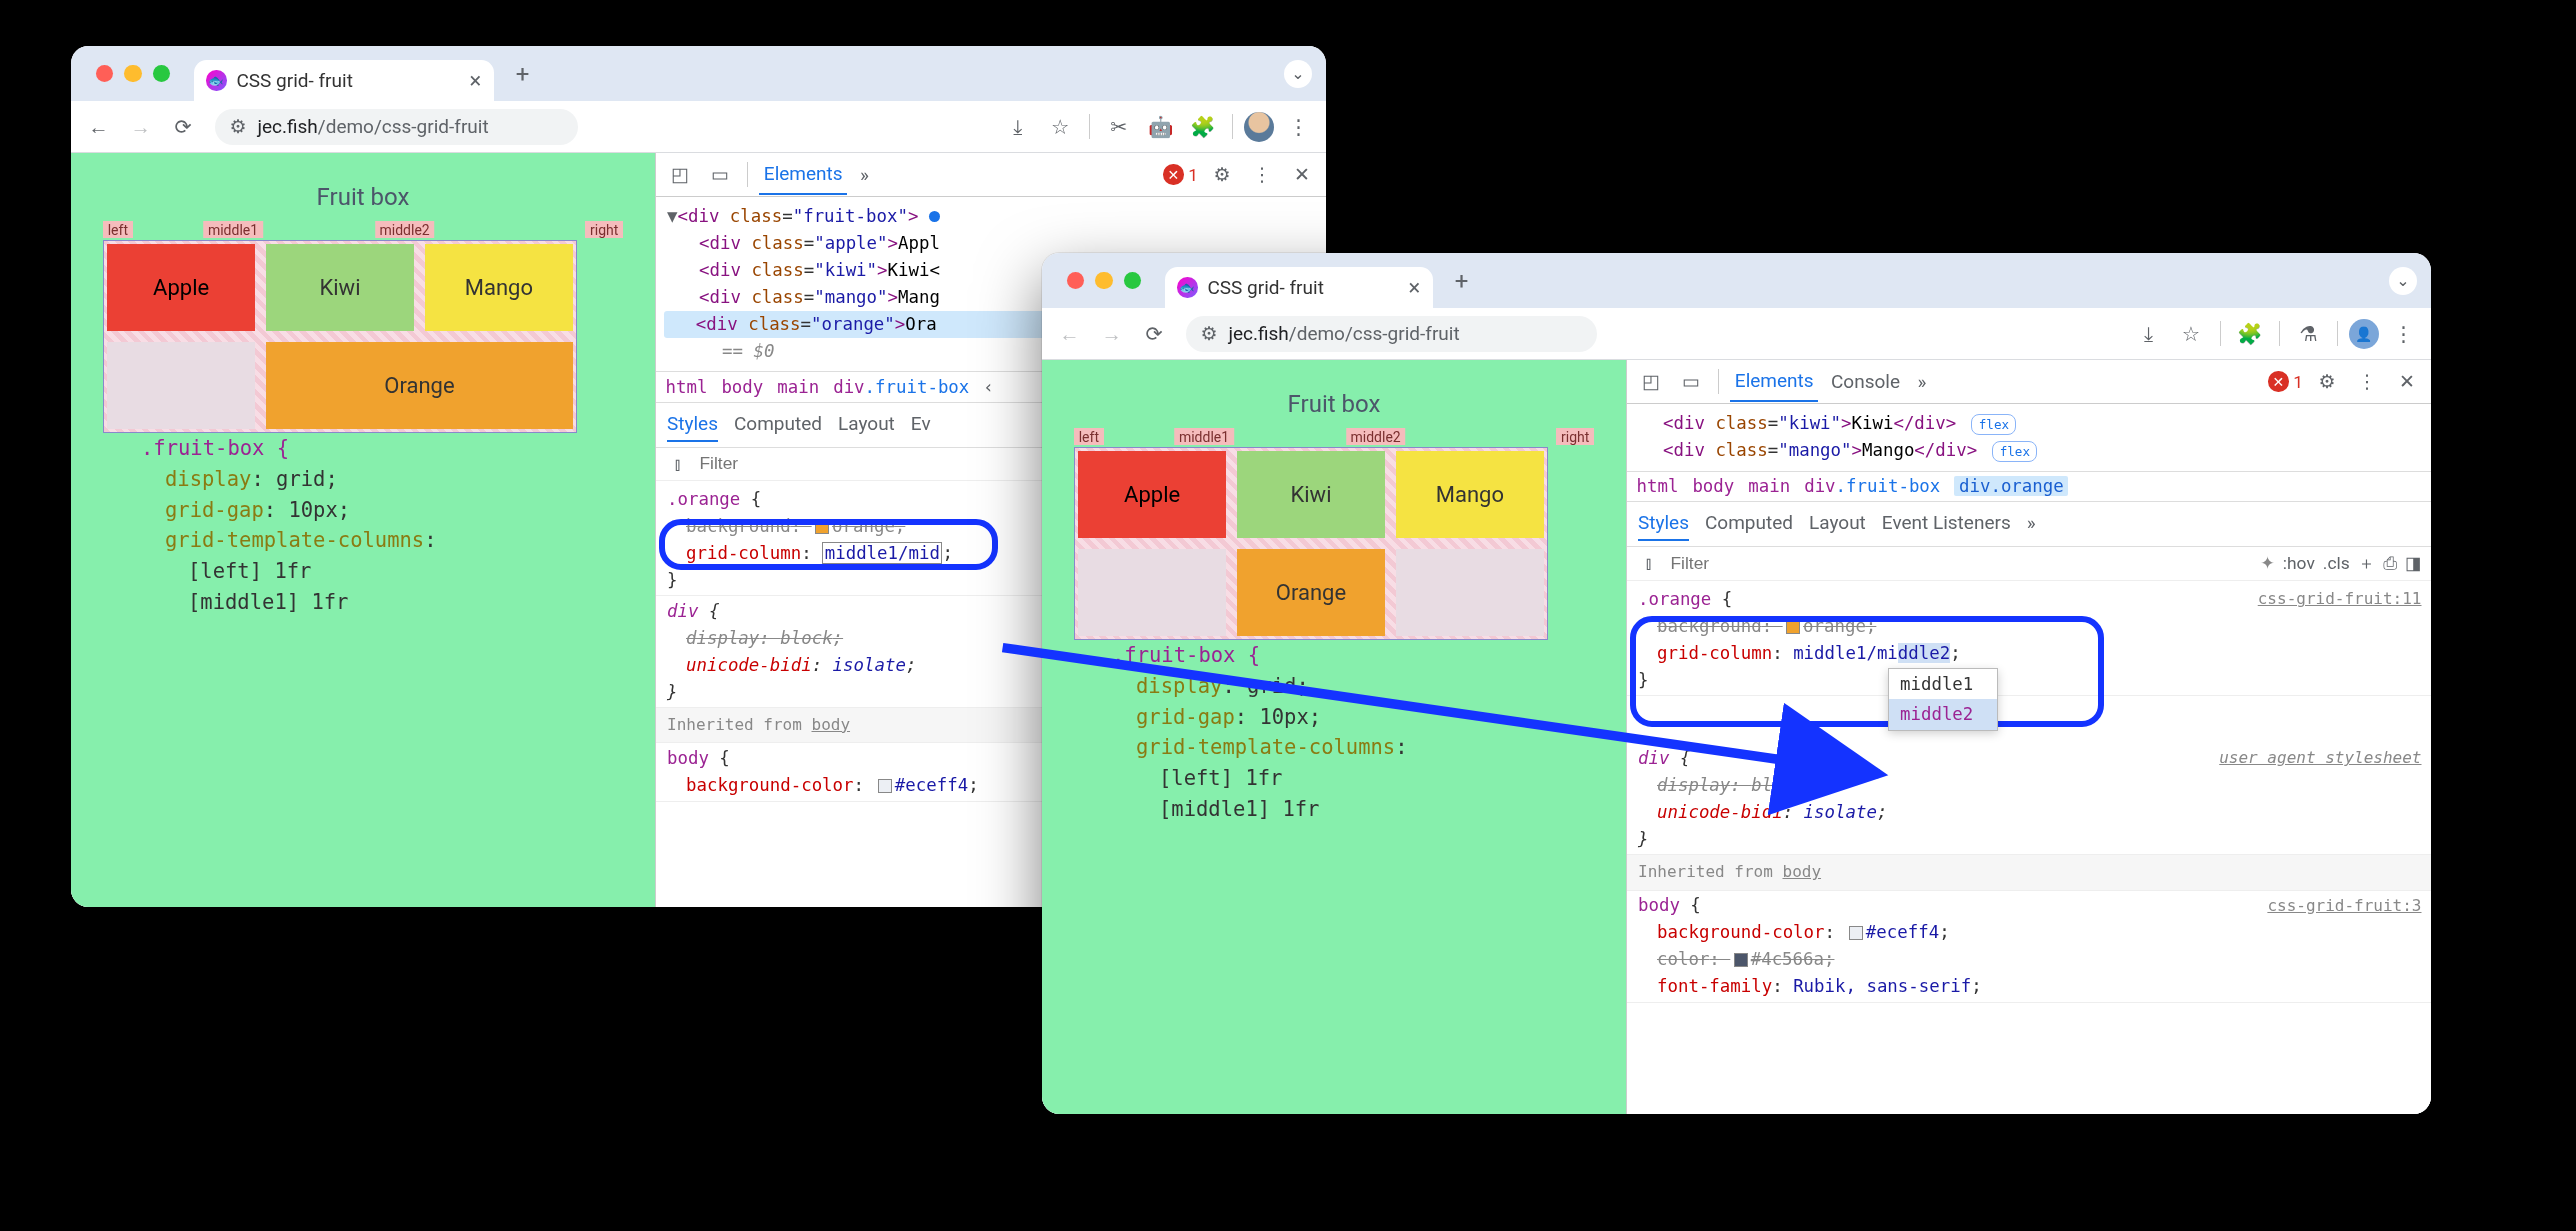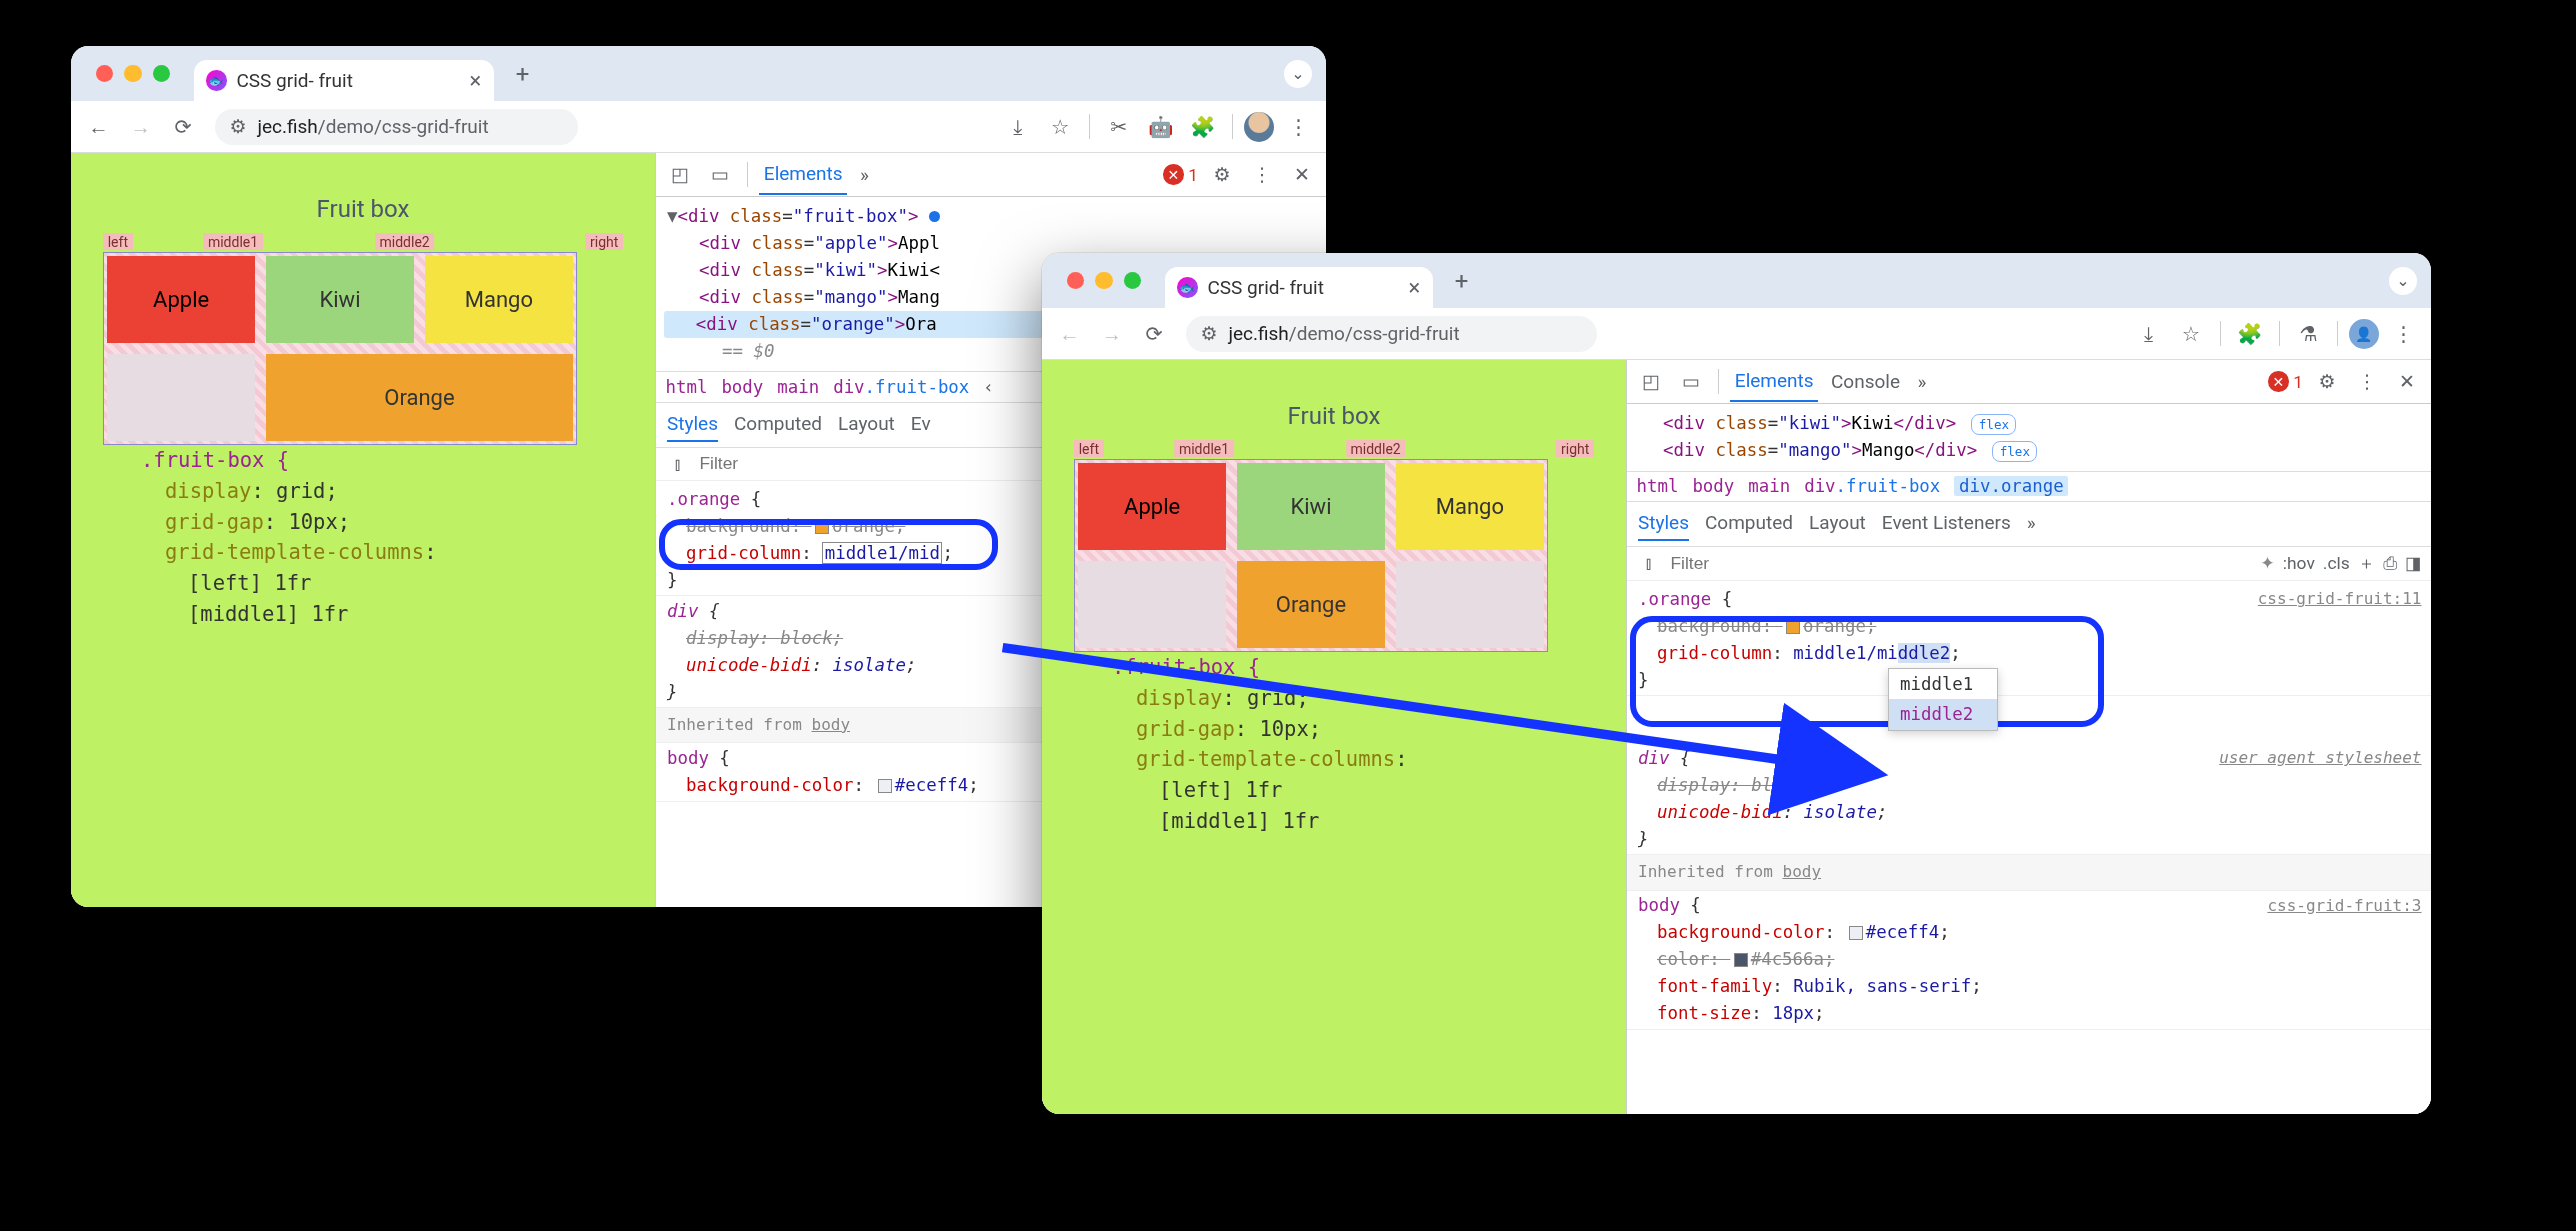--- a/index.html
+++ b/index.html
@@ -62,21 +62,21 @@
     flex:0 0 auto; margin:0 8px; height:36px; background:#f1f3f4; border-radius:18px;
     display:flex; align-items:center; padding:0 14px; gap:11px; font-size:19px; color:#5f6368;
   }
   .omnibox .url b { color:#202124; font-weight:400; }
   .tb-spacer { flex:1; }
   .avatar { width:30px;height:30px;border-radius:50%; background:#7ba6d9; display:flex;align-items:center;justify-content:center;color:#fff;font-size:14px;}
   .avatar.photo { background:radial-gradient(circle at 50% 35%, #e8c4a0 40%, #5a7a9a 45%); }
 
   
   .content { flex:1; display:flex; overflow:hidden; background:#eceff4; }
-  .page { flex:0 0 auto; padding:36px 32px; background:#bef264; overflow:hidden; position:relative; }
+  .page { flex:0 0 auto; padding:24px 32px; background:#86efac; overflow:hidden; position:relative; }
   .bw1 .page { width: 584px; }
   .bw2 .page { width: 584px; }
 
   .page h2 { text-align:center; font-weight:400; margin:6.3px 0 9.5px; font-size:24px; color:#4c566a;}
   .gridwrap { position:relative; padding-top:19px; }
   .glab { position:absolute; top:0; font-size:14px; background:#f5bcbc; padding:0.8px 4.7px; color:#7a2f2f; }
   .lab-left { left:0; } .lab-m1 { left:25%; transform:translateX(-50%);} .lab-m2 { left:58%; transform:translateX(-50%);} .lab-right { right:0;}
   .fruit-grid {
     display:grid; grid-template-columns: repeat(3, 1fr); gap:11px;
     width:474px; border:1.6px solid #88c; padding:3.2px; background:repeating-linear-gradient(45deg,#f3c9d4 0 4.7px,#f8dde5 4.7px 9.5px);
@@ -421,21 +421,20 @@
         </div>
 
         <div class="inherit"><span>Inherited from</span> <b>body</b></div>
 
         <div class="rule">
           <span class="src">css-grid-fruit:3</span>
           <div><span class="sel">body</span> {</div>
           <div class="decl"><span class="propn">background-color</span>: <span class="swatch" style="background:#eceff4;"></span><span class="propv">#eceff4</span>;</div>
           <div class="decl strike"><span class="propn">color</span>: <span class="swatch" style="background:#4c566a;"></span><span class="propv">#4c566a</span>;</div>
           <div class="decl"><span class="propn">font-family</span>: <span class="propv">Rubik, sans-serif</span>;</div>
-          <div class="decl"><span class="propn">font-size</span>: <span class="propv">18px</span>;</div>
         </div>
       </div>
     </div>
   </div>
 </div>
 
 <svg class="arrow" style="left:0;top:0;width:2576px;height:1232px;" viewBox="0 0 3263 1560" width="2576" height="1232">
   <defs>
     <marker id="ah" markerWidth="14" markerHeight="14" refX="11" refY="6" orient="auto">
       <path d="M0,0 L12,6 L0,12 Z" fill="#1433ff"></path>

